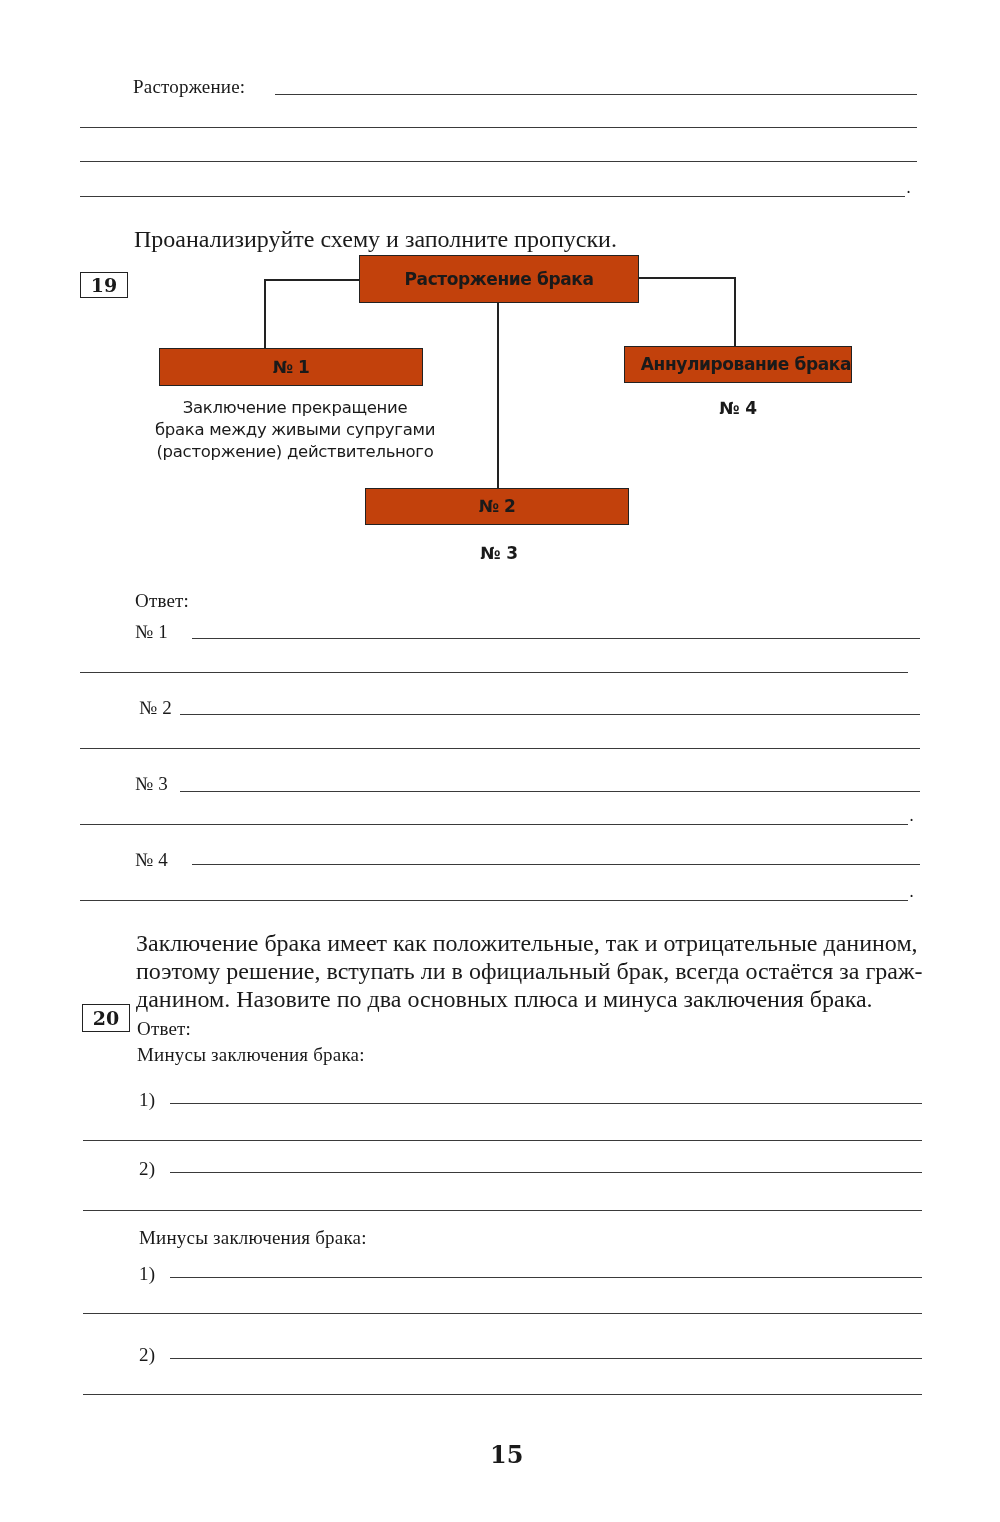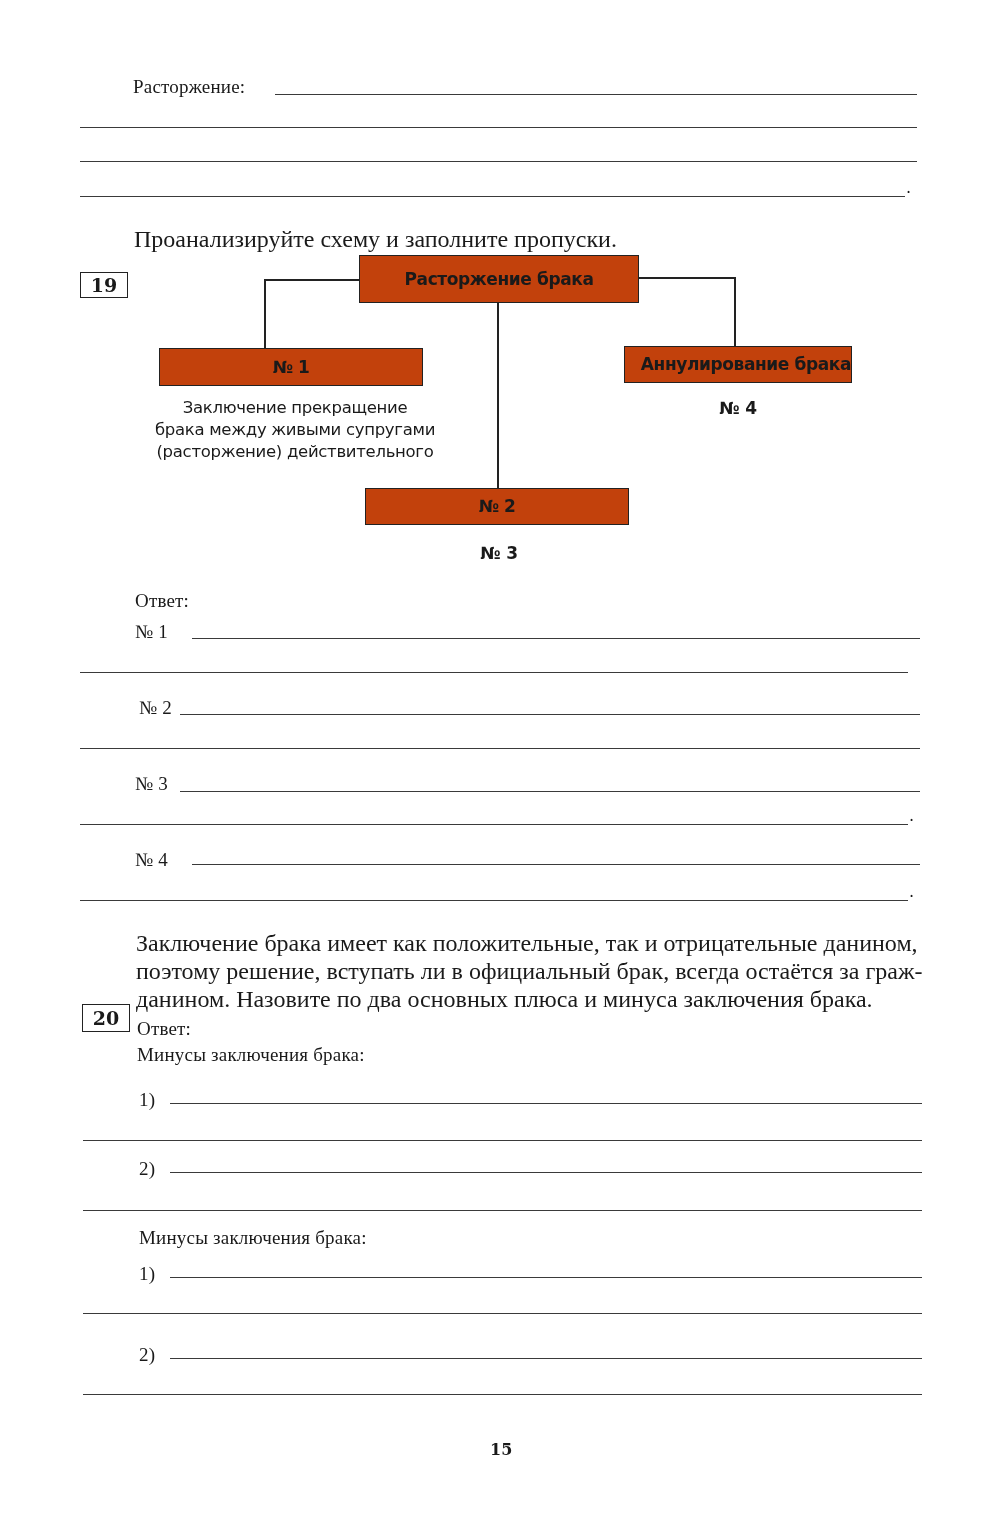--- a/index.html
+++ b/index.html
@@ -22,21 +22,21 @@
     position: absolute; background: #c2410c; border: 1.8px solid #222;
     font-family: "DejaVu Sans", sans-serif; font-weight: bold; font-size: 17px;
     text-align: center; box-sizing: border-box; letter-spacing: -0.4px;
   }
   .conn { position: absolute; background: #222; }
   .diag-text {
     position: absolute; font-family: "DejaVu Sans", sans-serif; font-size: 16.5px;
     text-align: center; line-height: 22px; letter-spacing: -0.3px;
   }
   .diag-num { position: absolute; font-family: "DejaVu Sans", sans-serif; font-weight: bold; font-size: 17px; }
-  .pagenum { position: absolute; font-weight: bold; font-size: 16px; font-family: "DejaVu Serif", serif; }
+  .pagenum { position: absolute; font-weight: bold; font-size: 24px; font-family: "DejaVu Serif", serif; }
 </style>
 </head>
 <body>
 
 <div class="label" style="left:133px; top:76px;">Расторжение:</div>
 <div class="line" style="left:275px; top:94px; width:642px;"></div>
 <div class="line" style="left:80px; top:127px; width:837px;"></div>
 <div class="line" style="left:80px; top:161px; width:837px;"></div>
 <div class="line" style="left:80px; top:196px; width:825px;"></div>
 <div class="dot" style="left:906px; top:178px;">.</div>

